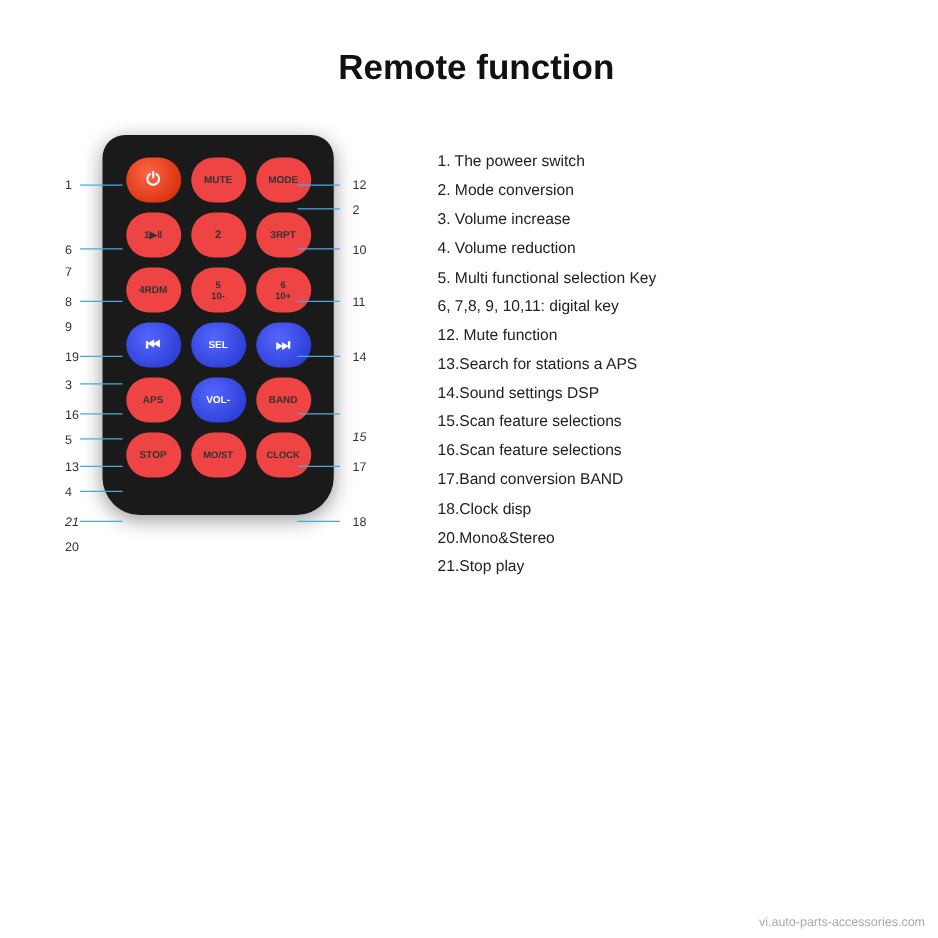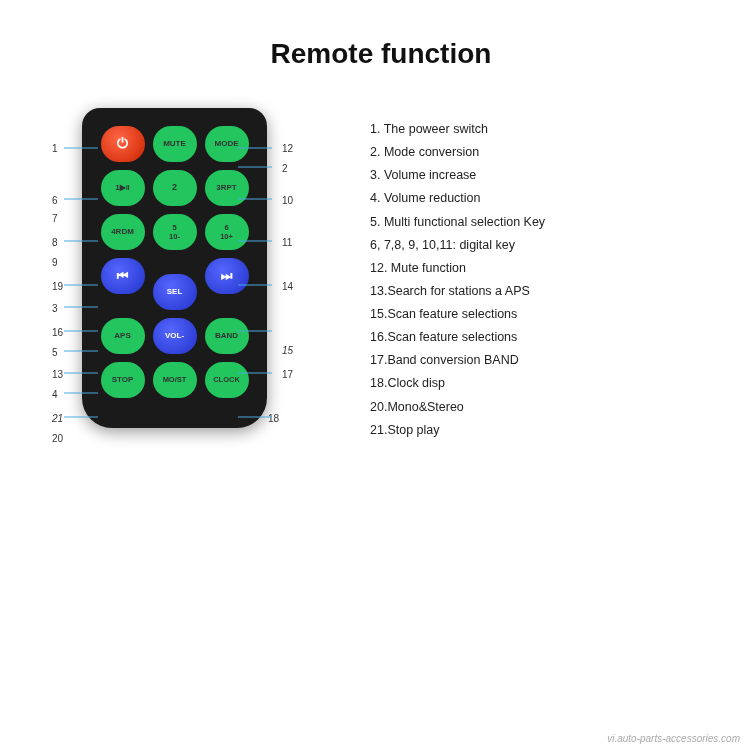--- a/index.html
+++ b/index.html
@@ -58,21 +58,21 @@
     .btn {
       width: 44px;
       height: 36px;
       border-radius: 18px;
       display: flex;
       align-items: center;
       justify-content: center;
       font-size: 9px;
       font-weight: bold;
       color: #333;
-      background: #22c55e;
+      background: #ef4444;
       cursor: pointer;
       text-align: center;
       line-height: 1.1;
       border: none;
       position: relative;
     }
 
     .btn-power {
       background: radial-gradient(circle at 40% 35%, #ff6644, #cc2200);
       color: white;
@@ -81,41 +81,39 @@
 
     .btn-blue {
       background: radial-gradient(circle at 40% 35%, #5566ff, #2233cc);
       color: white;
     }
 
     
     .features-list {
       flex: 1;
       padding-top: 30px;
-      margin-left: 20px;
     }
 
     .features-list ul {
       list-style: none;
       padding: 0;
     }
 
     .features-list li {
       font-size: 12.5px;
       color: #222;
       line-height: 1.85;
     }
 
     .watermark {
       position: absolute;
       bottom: 6px;
       right: 10px;
       font-size: 10px;
       color: #aaa;
-      font-style: italic;
     }
 
     
     .num-label {
       position: absolute;
       font-size: 10px;
       color: #333;
     }
 
     svg.callouts {
@@ -153,21 +151,21 @@
 
           <div class="remote-row">
             <div class="btn" style="font-size:8px;">4RDM</div>
             <div class="btn" style="font-size:7.5px; line-height:1.2;">5<br>10-</div>
             <div class="btn" style="font-size:7.5px; line-height:1.2;">6<br>10+</div>
           </div>
 
 
           <div class="remote-row">
             <div class="btn btn-blue" style="font-size:13px;">⏮</div>
-            <div class="btn btn-blue" style="font-size:8px;margin-top:16px;">SEL</div>
+            <div class="btn btn-blue" style="font-size:8px;">SEL</div>
             <div class="btn btn-blue" style="font-size:13px;">⏭</div>
           </div>
 
           <div class="remote-row">
             <div class="btn" style="font-size:8px;">APS</div>
             <div class="btn btn-blue" style="font-size:8px;">VOL-</div>
             <div class="btn" style="font-size:8px;">BAND</div>
           </div>
 
           <div class="remote-row">
@@ -193,21 +191,21 @@
       <div class="num-label" style="left:32px; top:325px;font-style:italic;">21</div>
       <div class="num-label" style="left:32px; top:345px;">20</div>
 
       <div class="num-label" style="left:262px; top:55px;">12</div>
       <div class="num-label" style="left:262px; top:75px;">2</div>
       <div class="num-label" style="left:262px; top:107px;">10</div>
       <div class="num-label" style="left:262px; top:149px;">11</div>
       <div class="num-label" style="left:262px; top:193px;">14</div>
       <div class="num-label" style="left:262px; top:257px;font-style:italic;">15</div>
       <div class="num-label" style="left:262px; top:281px;">17</div>
-      <div class="num-label" style="left:248px; top:325px;">18</div>
+      <div class="num-label" style="left:262px; top:325px;">18</div>
 
       <svg class="callouts" xmlns="http://www.w3.org/2000/svg">
 
         <line x1="44" y1="60" x2="78" y2="60" stroke="#4aa8e0" stroke-width="1"></line>
         <line x1="44" y1="111" x2="78" y2="111" stroke="#4aa8e0" stroke-width="1"></line>
         <line x1="44" y1="153" x2="78" y2="153" stroke="#4aa8e0" stroke-width="1"></line>
         <line x1="44" y1="197" x2="78" y2="197" stroke="#4aa8e0" stroke-width="1"></line>
         <line x1="44" y1="219" x2="78" y2="219" stroke="#4aa8e0" stroke-width="1"></line>
         <line x1="44" y1="243" x2="78" y2="243" stroke="#4aa8e0" stroke-width="1"></line>
         <line x1="44" y1="263" x2="78" y2="263" stroke="#4aa8e0" stroke-width="1"></line>
@@ -231,20 +229,21 @@
   <div class="features-list">
     <ul id="features-ul">
     <li>1. The poweer switch</li>
         <li>2. Mode conversion</li>
         <li>3. Volume increase</li>
         <li>4. Volume reduction</li>
         <li>5. Multi functional selection Key</li>
         <li>6, 7,8, 9, 10,11: digital key</li>
         <li>12. Mute function</li>
         <li>13.Search for stations a APS</li>
+        <li>14.Sound settings DSP</li>
         <li>15.Scan feature selections</li>
         <li>16.Scan feature selections</li>
         <li>17.Band conversion BAND</li>
         <li>18.Clock disp</li>
         <li>20.Mono&amp;Stereo</li>
         <li>21.Stop play</li>
       </ul>
   </div>
 
 </div>

